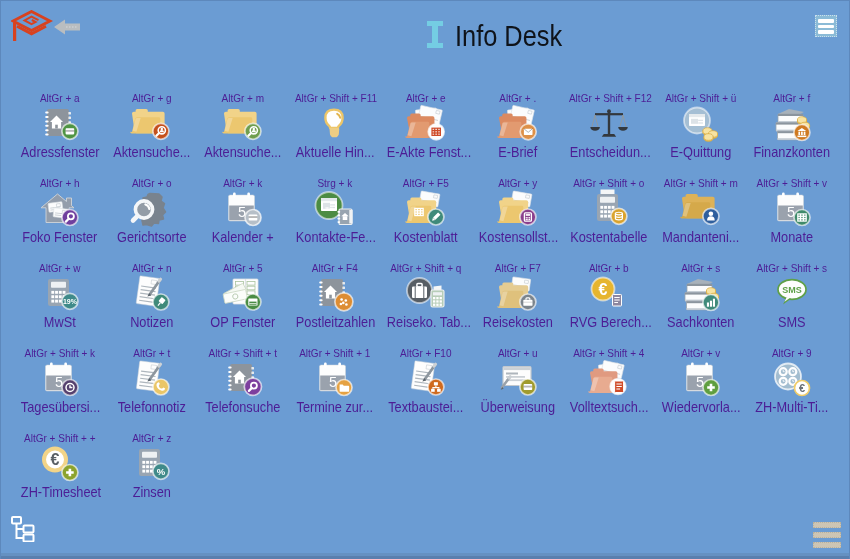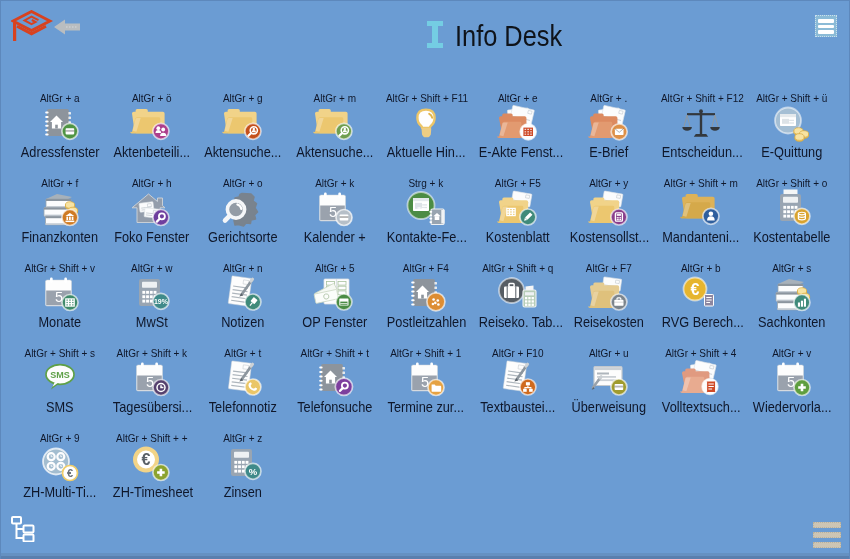--- a/index.html
+++ b/index.html
@@ -7,21 +7,21 @@
 body::before { content:""; position:absolute; inset:0; border:1px solid #5d88bc; border-bottom:none; pointer-events:none; z-index:9; }
 .bstrip { position:absolute; left:0; right:0; bottom:0; height:7px; background:linear-gradient(#6b9cd3 0 1px, #6591c2 1px 4px, #5a7fae 4px 7px); z-index:8; }
 .logo { position:absolute; left:11px; top:10px; }
 .arrow { position:absolute; left:54px; top:19px; }
 .iglyph { position:absolute; left:427px; top:21px; }
 .title { position:absolute; left:455px; top:19px; font-size:29.5px; color:#0f1319; transform:scaleX(.86); transform-origin:left; }
 .menu { position:absolute; right:13px; top:15px; width:22px; height:22px; background:rgba(160,208,218,.6); border:1px dotted rgba(255,255,255,.55); }
 .menu i { display:block; height:3.4px; background:#fff; margin:2.2px 2px 0 2px; border-radius:1px; }
 .menu i:first-child { margin-top:3.2px; }
 .grid { position:absolute; left:14px; top:85px; width:824px; display:grid; grid-template-columns:repeat(9, 91.55px); grid-auto-rows:85px; }
-.cell { text-align:center; color:#0f172a; }
+.cell { text-align:center; color:#4c1d95; }
 .sc { font-size:11.5px; height:14px; line-height:14px; margin-top:6px; white-space:nowrap; transform:scaleX(.87); }
 .ic { display:block; width:44px; height:36px; margin:2px auto 0; overflow:visible; }
 .lb { font-size:15px; margin-top:0px; white-space:nowrap; transform:scaleX(.85); }
 .orgicon { position:absolute; left:11px; bottom:17px; }
 .bars { position:absolute; right:9px; bottom:11px; width:28px; }
 .bars i { display:block; height:6.5px; background:#cdc5b4; border:1px dotted #bab19c; margin-top:3.5px; }
 </style></head>
 <body>
 <svg class="logo" viewBox="0 0 42 32" width="42" height="32">
 <g fill="none" stroke="#d8421f">
@@ -67,38 +67,20 @@
         <g transform="translate(31.9,24.3)">
           <g>
             <rect x="-4.3" y="-3.1" width="8.6" height="6.2" rx="0.8" fill="#fff"></rect>
             <rect x="-4.3" y="-1.4" width="8.6" height="1.9" fill="rgba(0,0,0,.28)"></rect>
           </g>
         </g>
       </svg>
       <div class="lb">Adressfenster</div>
     </div>
 <div class="cell">
-      <div class="sc">AltGr + ö</div>
-      <svg class="ic" viewBox="0 0 44 36">
-        <path d="M3.0 6.5 q0 -1.8 1.8 -1.8 h1.7999999999999998 v-1.2 q0 -1.6 1.6 -1.6 h9.0 q1.6 0 1.6 1.6 v1.2 h15.0 q1.8 0 1.8 1.8 v18 q0 1.8 -1.8 1.8 h-26.4 q-1.8 0 -1.8 -1.8 z" fill="#f1d389"></path>
-        <path d="M3.0 24.9 L6.2 11.7 q0.4 -1.5 1.9 -1.5 h21.8 q1.7 0 1.4 1.7 L31.4 24.8 q-0.35 1.7 -2 1.7 h-26.6 q-1.6 0 -1.6 -1.7 z" fill="#ecc76f"></path>
-        <path d="M3.6 23.7 L6.5 12.1 q0.35 -1.2 1.6 -1.2 h3.6 L7.4 24.7 z" fill="rgba(255,255,255,.28)"></path>
-        <circle cx="31.9" cy="24.3" r="8.0" fill="#ad3f8c" stroke="rgba(255,255,255,.65)" stroke-width="1.7"></circle>
-        <g transform="translate(31.9,24.3)">
-          <g fill="#fff">
-            <circle cx="-2.6" cy="-3.1" r="1.9"></circle>
-            <circle cx="2.3" cy="-1.8" r="1.9"></circle>
-            <path d="M-5.4 1.6 q0-2.9 2.8-2.9 q2.8 0 2.8 2.9 z"></path>
-            <path d="M-0.8 4.7 q0-3.3 3.1-3.3 q3.1 0 3.1 3.3 z"></path>
-          </g>
-        </g>
-      </svg>
-      <div class="lb">Aktenbeteili...</div>
-    </div>
-<div class="cell">
       <div class="sc">AltGr + g</div>
       <svg class="ic" viewBox="0 0 44 36">
         <path d="M3.0 6.5 q0 -1.8 1.8 -1.8 h1.7999999999999998 v-1.2 q0 -1.6 1.6 -1.6 h9.0 q1.6 0 1.6 1.6 v1.2 h15.0 q1.8 0 1.8 1.8 v18 q0 1.8 -1.8 1.8 h-26.4 q-1.8 0 -1.8 -1.8 z" fill="#f1d389"></path>
         <path d="M3.0 24.9 L6.2 11.7 q0.4 -1.5 1.9 -1.5 h21.8 q1.7 0 1.4 1.7 L31.4 24.8 q-0.35 1.7 -2 1.7 h-26.6 q-1.6 0 -1.6 -1.7 z" fill="#ecc76f"></path>
         <path d="M3.6 23.7 L6.5 12.1 q0.35 -1.2 1.6 -1.2 h3.6 L7.4 24.7 z" fill="rgba(255,255,255,.28)"></path>
         <circle cx="31.9" cy="24.3" r="8.0" fill="#c4501c" stroke="rgba(255,255,255,.65)" stroke-width="1.7"></circle>
         <g transform="translate(31.9,24.3)">
           <g fill="none" stroke="#fff" stroke-width="1.6">
             <circle cx="0.9" cy="-1" r="3.6"></circle>
             <line x1="-2" y1="1.9" x2="-4.5" y2="4.4" stroke-width="2.3" stroke-linecap="round"></line>
@@ -407,36 +389,20 @@
             <circle cx="-1.6" cy="0.7" r="0.7"></circle>
             <circle cx="0" cy="0.7" r="0.7"></circle>
             <circle cx="1.6" cy="0.7" r="0.7"></circle>
             <circle cx="-1.6" cy="2.5" r="0.7"></circle>
             <circle cx="0" cy="2.5" r="0.7"></circle>
             <circle cx="1.6" cy="2.5" r="0.7"></circle>
           </g>
         </g>
       </svg>
       <div class="lb">Kostensollst...</div>
-    </div>
-<div class="cell">
-      <div class="sc">AltGr + Shift + m</div>
-      <svg class="ic" viewBox="0 0 44 36">
-        <path d="M3.0 6.5 q0 -1.8 1.8 -1.8 h1.7999999999999998 v-1.2 q0 -1.6 1.6 -1.6 h9.0 q1.6 0 1.6 1.6 v1.2 h15.0 q1.8 0 1.8 1.8 v18 q0 1.8 -1.8 1.8 h-26.4 q-1.8 0 -1.8 -1.8 z" fill="#ddb258"></path>
-        <path d="M3.0 24.9 L6.2 11.7 q0.4 -1.5 1.9 -1.5 h21.8 q1.7 0 1.4 1.7 L31.4 24.8 q-0.35 1.7 -2 1.7 h-26.6 q-1.6 0 -1.6 -1.7 z" fill="#d5a94a"></path>
-        <path d="M3.6 23.7 L6.5 12.1 q0.35 -1.2 1.6 -1.2 h3.6 L7.4 24.7 z" fill="rgba(255,255,255,.28)"></path>
-        <circle cx="31.9" cy="24.3" r="8.0" fill="#2f5f9e" stroke="rgba(255,255,255,.65)" stroke-width="1.7"></circle>
-        <g transform="translate(31.9,24.3)">
-          <g fill="#fff">
-            <circle cx="0" cy="-2.6" r="2.3"></circle>
-            <path d="M-3.8 4.1 q0-4.1 3.8-4.1 q3.8 0 3.8 4.1 z"></path>
-          </g>
-        </g>
-      </svg>
-      <div class="lb">Mandanteni...</div>
     </div>
 <div class="cell">
       <div class="sc">AltGr + Shift + o</div>
       <svg class="ic" viewBox="0 0 44 36">
         <rect x="13.5" y="-2.5" width="14" height="7" fill="#f4f6f7"></rect>
         <rect x="10" y="2" width="21" height="27" rx="2.2" fill="#99a5b2"></rect>
         <rect x="13" y="4.8" width="15" height="5.94" rx="0.8" fill="#eef1f3"></rect>
         <rect x="13.35" y="13.88" width="2.85" height="2.9" fill="#fff"></rect>
         <rect x="17.1" y="13.88" width="2.85" height="2.9" fill="#fff"></rect>
         <rect x="20.85" y="13.88" width="2.85" height="2.9" fill="#fff"></rect>
@@ -454,20 +420,36 @@
           <g fill="none" stroke="#fff" stroke-width="1.2">
             <ellipse cx="0" cy="-2.7" rx="3.5" ry="1.35"></ellipse>
             <path d="M-3.5 -2.7 v5 q0 1.35 3.5 1.35 q3.5 0 3.5 -1.35 v-5"></path>
             <path d="M-3.5 -0.2 q0 1.35 3.5 1.35 q3.5 0 3.5 -1.35"></path>
           </g>
         </g>
       </svg>
       <div class="lb">Kostentabelle</div>
     </div>
 <div class="cell">
+      <div class="sc">AltGr + Shift + m</div>
+      <svg class="ic" viewBox="0 0 44 36">
+        <path d="M3.0 6.5 q0 -1.8 1.8 -1.8 h1.7999999999999998 v-1.2 q0 -1.6 1.6 -1.6 h9.0 q1.6 0 1.6 1.6 v1.2 h15.0 q1.8 0 1.8 1.8 v18 q0 1.8 -1.8 1.8 h-26.4 q-1.8 0 -1.8 -1.8 z" fill="#ddb258"></path>
+        <path d="M3.0 24.9 L6.2 11.7 q0.4 -1.5 1.9 -1.5 h21.8 q1.7 0 1.4 1.7 L31.4 24.8 q-0.35 1.7 -2 1.7 h-26.6 q-1.6 0 -1.6 -1.7 z" fill="#d5a94a"></path>
+        <path d="M3.6 23.7 L6.5 12.1 q0.35 -1.2 1.6 -1.2 h3.6 L7.4 24.7 z" fill="rgba(255,255,255,.28)"></path>
+        <circle cx="31.9" cy="24.3" r="8.0" fill="#2f5f9e" stroke="rgba(255,255,255,.65)" stroke-width="1.7"></circle>
+        <g transform="translate(31.9,24.3)">
+          <g fill="#fff">
+            <circle cx="0" cy="-2.6" r="2.3"></circle>
+            <path d="M-3.8 4.1 q0-4.1 3.8-4.1 q3.8 0 3.8 4.1 z"></path>
+          </g>
+        </g>
+      </svg>
+      <div class="lb">Mandanteni...</div>
+    </div>
+<div class="cell">
       <div class="sc">AltGr + Shift + v</div>
       <svg class="ic" viewBox="0 0 44 36">
         <rect x="7.5" y="3" width="26" height="26" rx="1.6" fill="#fdfdfd" stroke="#d0d4d8" stroke-width="0.5"></rect>
         <rect x="8.2" y="13.5" width="24.6" height="14.8" fill="#9aa2ad"></rect>
         <rect x="12.0" y="0.5" width="2.7" height="5.2" rx="1.25" fill="#fff"></rect>
         <rect x="26.3" y="0.5" width="2.7" height="5.2" rx="1.25" fill="#fff"></rect>
         <text x="21.0" y="25" font-size="14.5" fill="#fff" text-anchor="middle" font-family="Liberation Sans">5</text>
         <circle cx="32" cy="25.5" r="8.0" fill="#3f8a6a" stroke="rgba(255,255,255,.65)" stroke-width="1.7"></circle>
         <g transform="translate(32,25.5)">
           <g stroke="#fff" stroke-width="1.2" fill="none">

